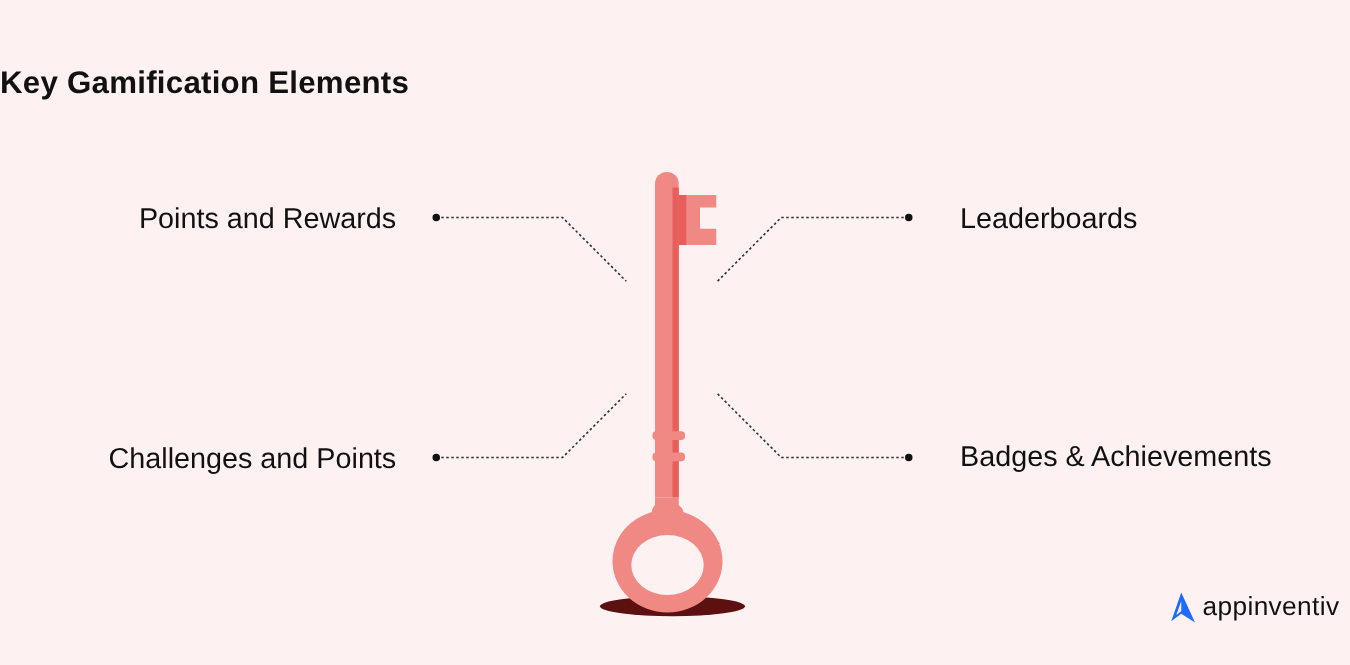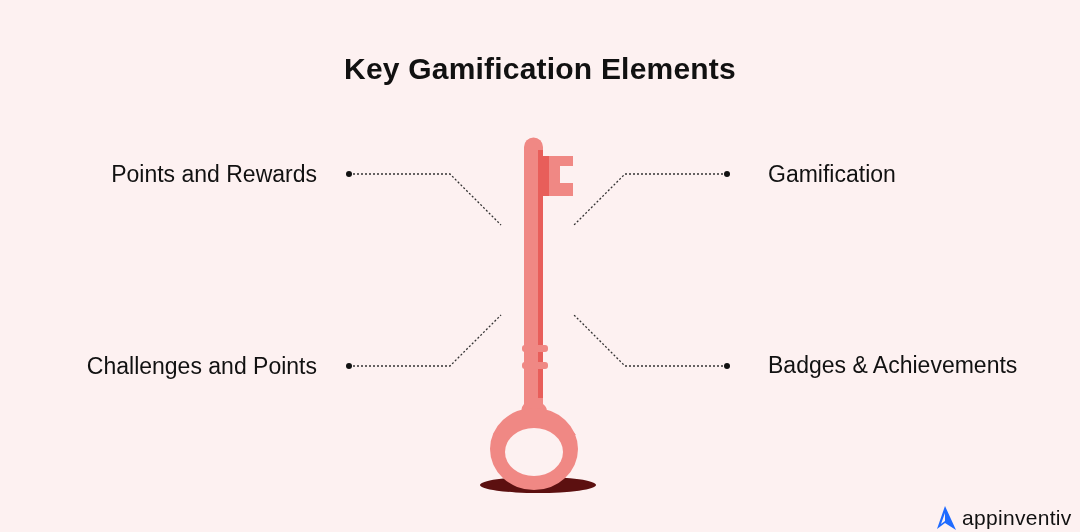--- a/index.html
+++ b/index.html
@@ -1,21 +1,21 @@
 <!DOCTYPE html>
 <html><head>
 <meta charset="utf-8">
 <style>
   html,body{margin:0;padding:0;}
   body{width:1080px;height:532px;background:#fdf1f1;position:relative;overflow:hidden;font-family:"Liberation Sans",sans-serif;color:#111;}
-  .title{position:absolute;left:0;width:1080px;top:52px;text-align:center;font-size:30px;font-weight:bold;letter-spacing:0.2px;}
+  .title{position:absolute;left:0;width:1080px;top:52px;text-align:left;font-size:25px;font-weight:bold;letter-spacing:0.2px;}
   .label{position:absolute;font-size:23px;color:#111;white-space:nowrap;}
   .l-left{text-align:right;}
   svg.art{position:absolute;left:0;top:0;}
-  .logo{position:absolute;left:932px;top:504px;display:flex;align-items:center;gap:4px;justify-content:space-between;}
+  .logo{position:absolute;left:932px;top:472px;display:flex;align-items:center;gap:4px;justify-content:space-between;}
   .logo-text{font-size:21px;color:#111;letter-spacing:0.3px;}
 </style>
 </head>
 <body>
 
 <div class="title">Key Gamification Elements</div>
 
 <svg class="art" width="1080" height="532" viewBox="0 0 1080 532">
 
   <g stroke="#333" stroke-width="1.3" stroke-dasharray="2,2" fill="none">
@@ -41,21 +41,21 @@
     <rect x="522" y="362" width="26" height="7" rx="3" fill="#f08884"></rect>
 
     <path d="M524,398 L524,404 Q519,410 524,414 Q508,425 500,435 L576,435 Q568,425 544,414 Q550,410 543,404 L543,398 Z" fill="#f08884"></path>
 
     <ellipse cx="534" cy="449" rx="44" ry="41" fill="#f08884"></ellipse>
     <ellipse cx="534" cy="452" rx="29" ry="24" fill="#fdf1f1"></ellipse>
   </g>
 </svg>
 
 <div class="label l-left" style="right:763px;top:161px;">Points and Rewards</div>
-<div class="label" style="left:768px;top:161px;">Gamification</div>
+<div class="label" style="left:768px;top:161px;">Leaderboards</div>
 <div class="label l-left" style="right:763px;top:353px;">Challenges and Points</div>
 <div class="label" style="left:768px;top:352px;">Badges &amp; Achievements</div>
 
 <div class="logo">
   <svg width="26" height="28" viewBox="0 0 26 28">
     <path d="M13,2 L24,26 L13,19 L5,25 Z M13,9 L9,20 L13,17 Z" fill="#1f6bff" fill-rule="evenodd"></path>
   </svg>
   <span class="logo-text">appinventiv</span>
 </div>
 

